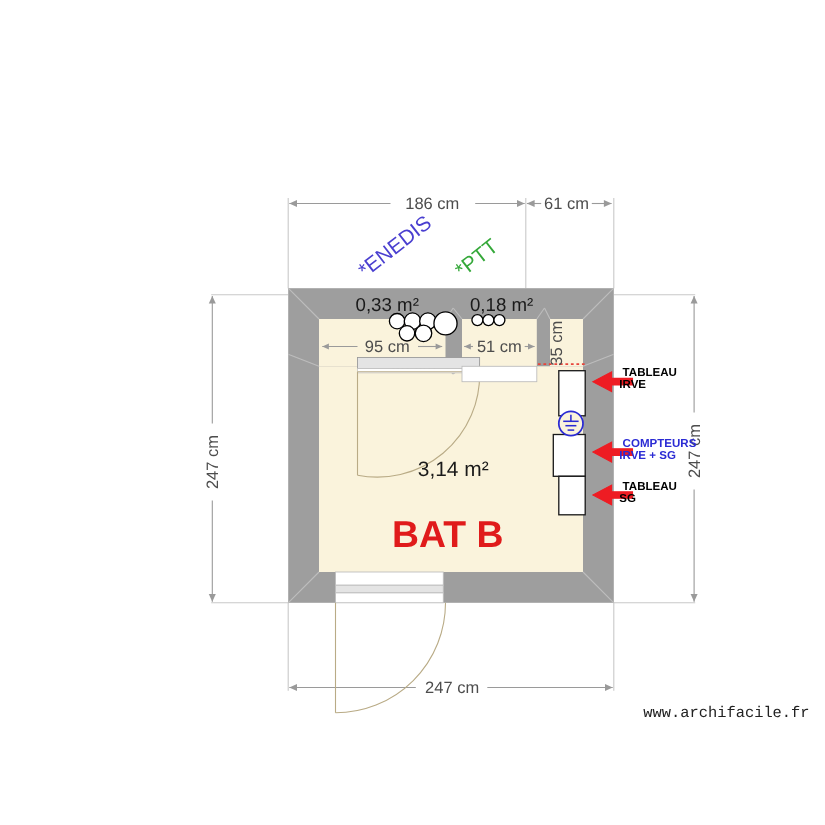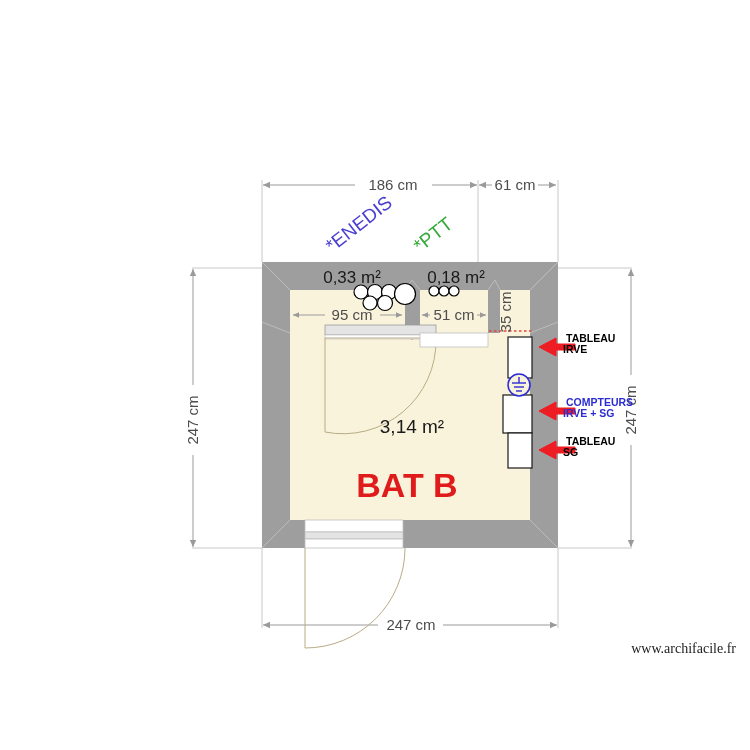--- a/index.html
+++ b/index.html
@@ -66,21 +66,21 @@
   }
   .tag-ptt {
     font-family: "Liberation Sans", sans-serif;
     font-size: 19px;
     fill: #34a839;
   }
   .footer-url {
     position: absolute;
     right: 14px;
     top: 641px;
-    font-family: Liberation Serif, serif;
+    font-family: Liberation Mono, monospace;
     font-size: 14px;
     color: #222222;
     white-space: nowrap;
   }
 </style>
 </head>
 <body>
 
 <div id="plan-root">
 

